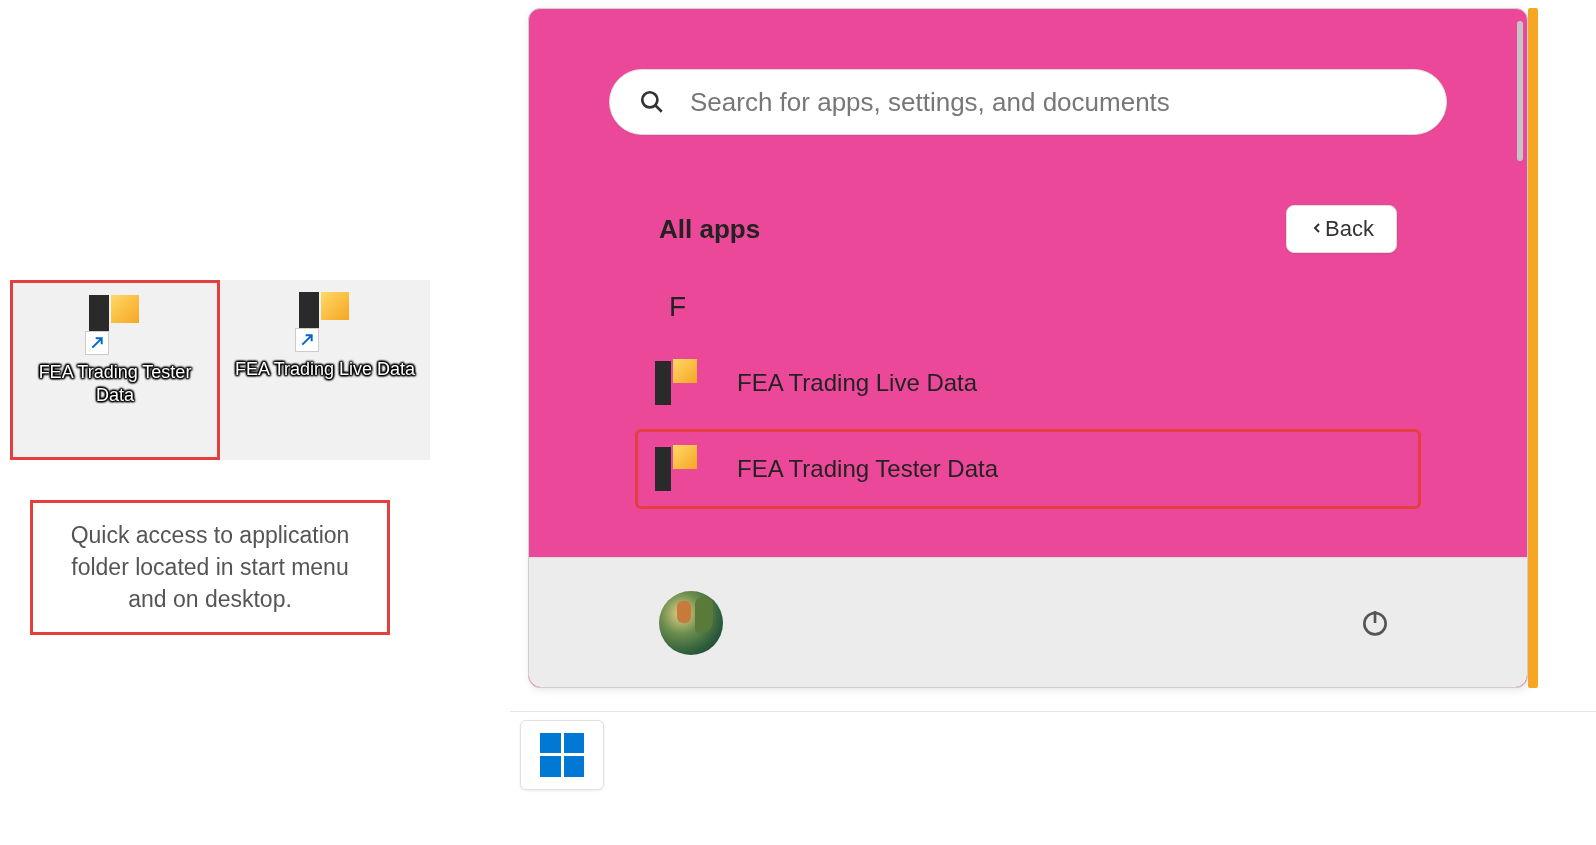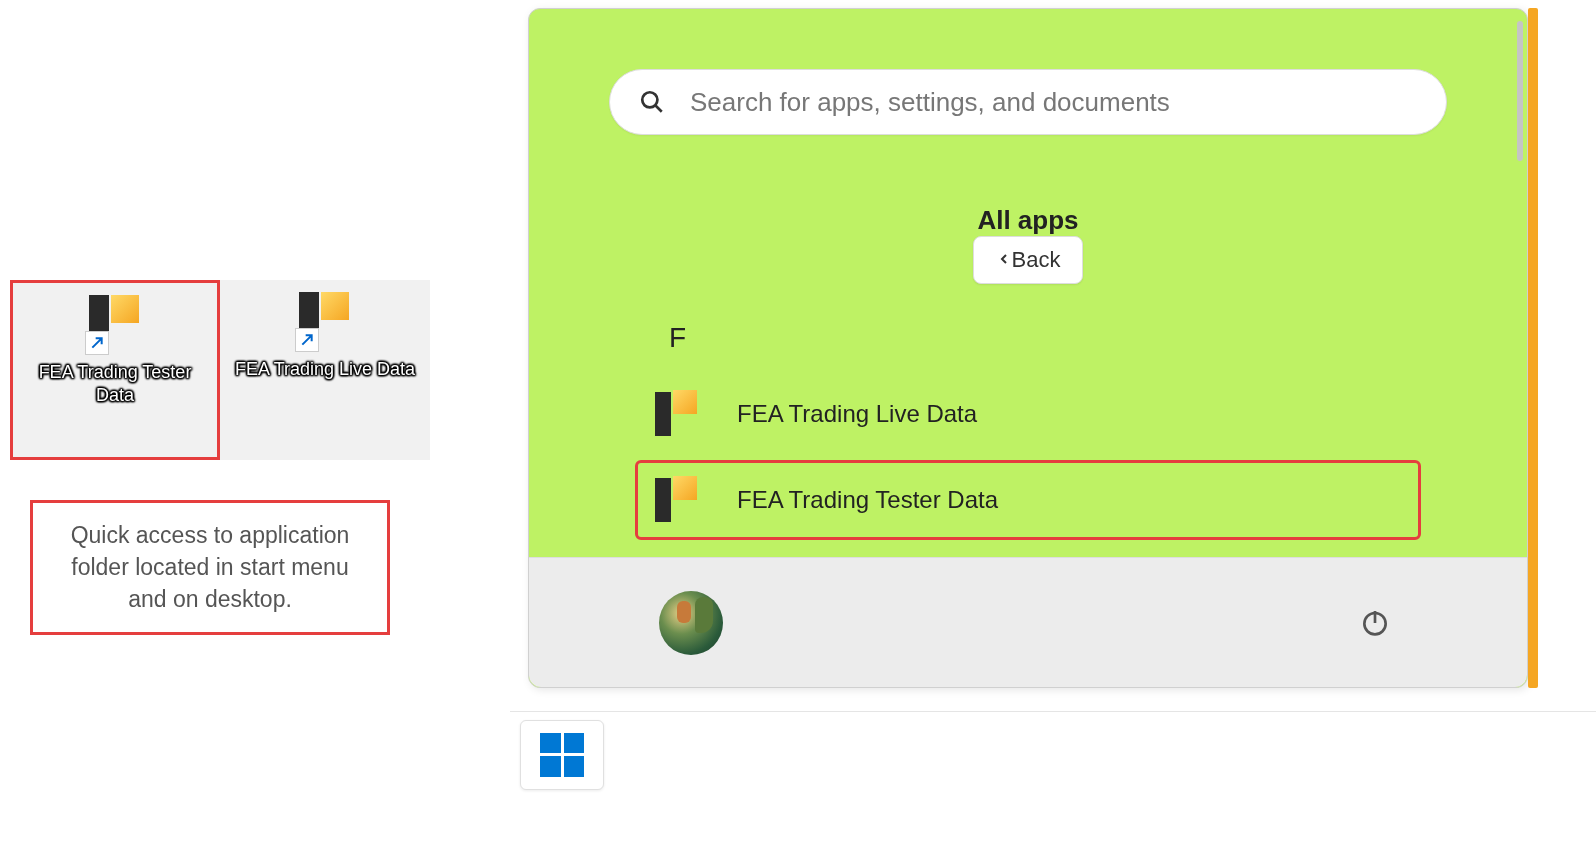--- a/index.html
+++ b/index.html
@@ -98,21 +98,21 @@
       line-height: 1.4;
     }
 
     
     .start-menu {
       position: absolute;
       left: 528px;
       top: 8px;
       width: 1000px;
       height: 680px;
-      background: #bef264;
+      background: #ec4899;
       border: 1px solid #d0d0d0;
       border-radius: 12px;
       box-shadow: 2px 2px 8px rgba(0,0,0,0.1);
       display: flex;
       flex-direction: column;
     }
     .start-scroll {
       position: absolute;
       right: 4px;
       top: 12px;
@@ -159,21 +159,20 @@
       background: transparent;
       font-family: inherit;
     }
     .search-box input::placeholder { color: #777; }
 
     .allapps-header {
       margin: 70px 130px 30px 130px;
       display: flex;
       align-items: center;
       justify-content: space-between;
-      flex-direction: column;
     }
     .allapps-title {
       font-size: 26px;
       font-weight: 600;
       color: #222;
     }
     .back-button {
       background: #ffffff;
       border: 1px solid #ddd;
       border-radius: 8px;

